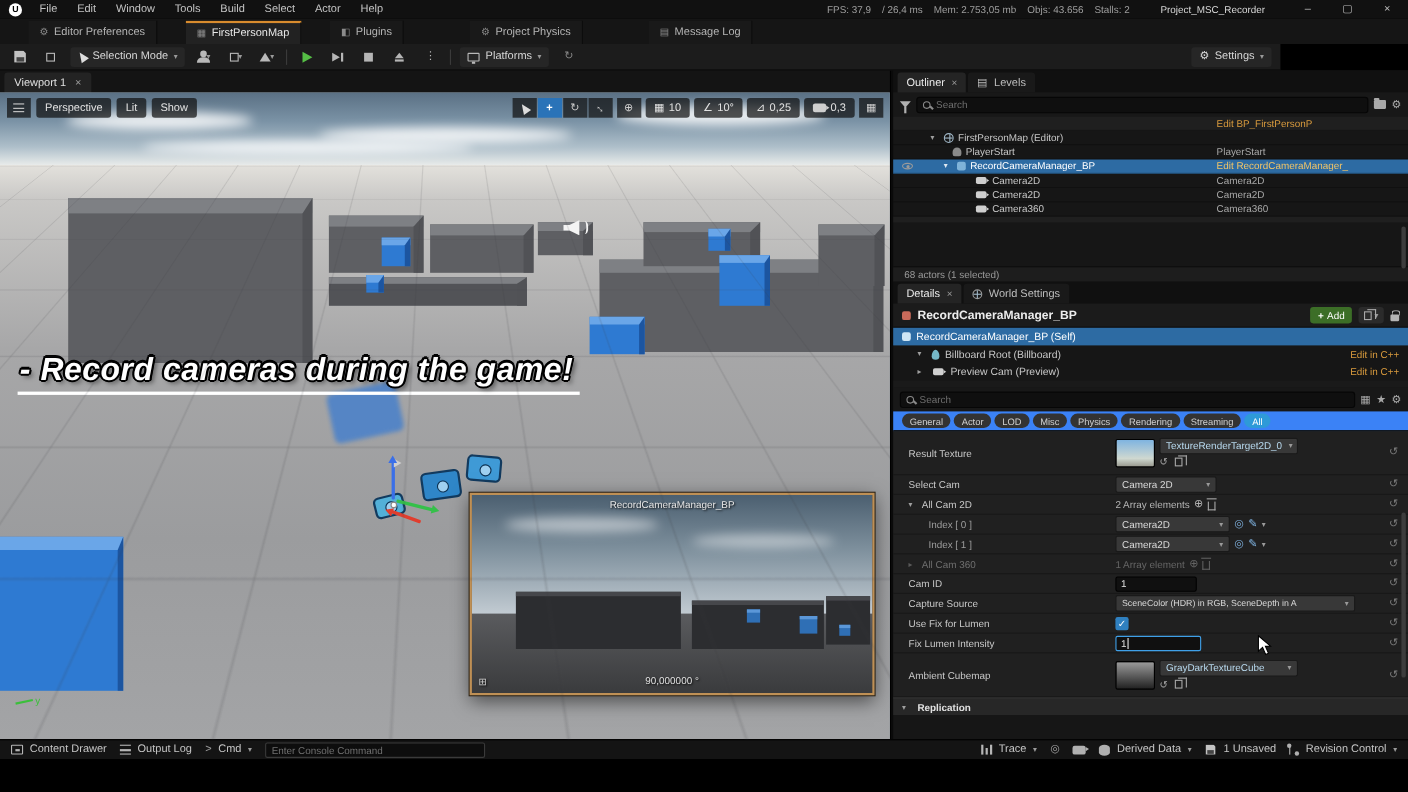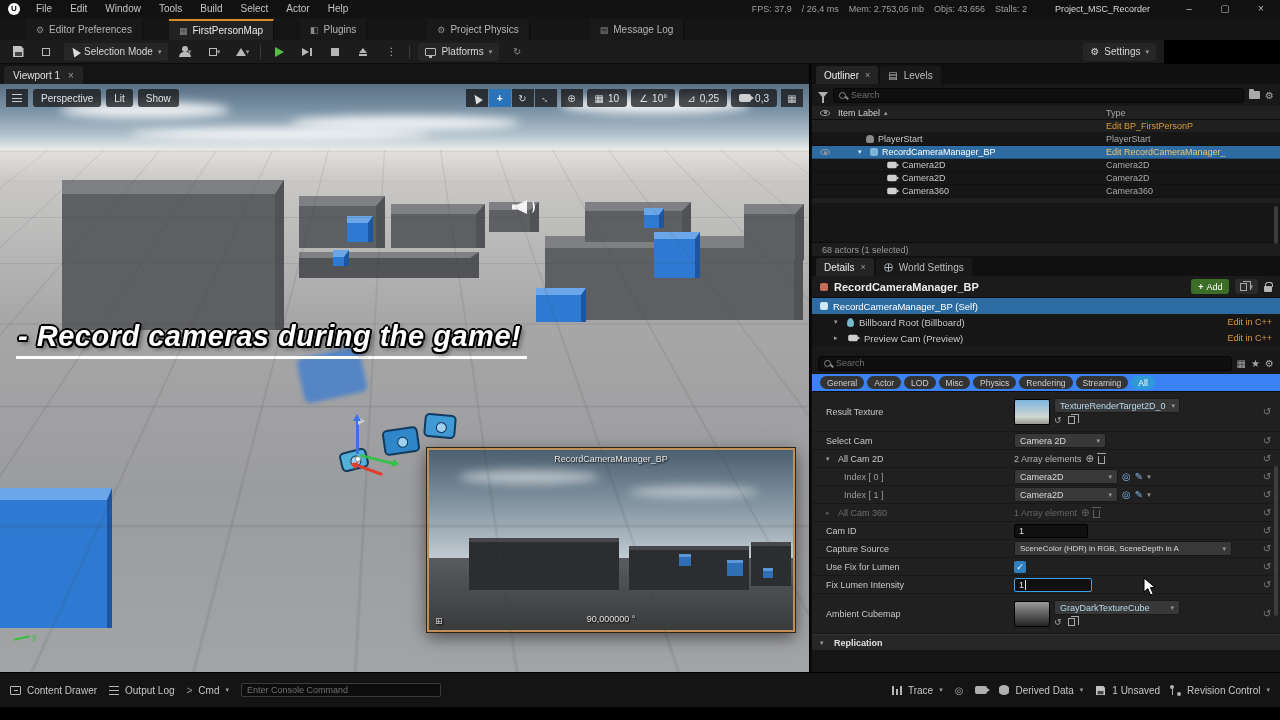--- a/index.html
+++ b/index.html
@@ -160,21 +160,21 @@
   .iconrow{display:flex;gap:6px;align-items:center;color:#a8a8a8;font-size:9px}
   .copyicon{width:7px;height:8px;border:1px solid #a8a8a8;position:relative;display:inline-block}
   .copyicon::after{content:'';position:absolute;left:2px;top:-3px;width:7px;height:8px;border:1px solid #a8a8a8;border-bottom:none;border-left:none}
   .trash{width:7px;height:8px;border:1px solid #a8a8a8;border-top:none;position:relative;display:inline-block;margin-top:2px}
   .trash::before{content:'';position:absolute;top:-3px;left:-2px;right:-2px;height:1.5px;background:#a8a8a8}
   .sqbtn{color:#7fb2e0;font-size:10px}
   .sechead{height:16px;display:flex;align-items:center;gap:6px;padding:0 8px;background:#272727;border-top:1px solid #333;font-size:9px;color:#e0e0e0;font-weight:bold}
   .arrdim{color:#b5b5b5;font-size:9px}
 
   
-  #statusbar{position:absolute;left:0;top:672px;width:1280px;height:35px;background:#141414;display:flex;align-items:center;gap:12px;padding:0 10px;font-size:10px;color:#c6c6c6;border-top:1px solid #000}
+  #statusbar{position:absolute;left:0;top:672px;width:1280px;height:18px;background:#141414;display:flex;align-items:center;gap:12px;padding:0 10px;font-size:10px;color:#c6c6c6;border-top:1px solid #000}
   .sbbtn{display:flex;align-items:center;gap:6px}
   .drawer{width:11px;height:9px;border:1px solid #b5b5b5;border-radius:1px;position:relative}
   .drawer::after{content:'';position:absolute;left:3px;top:3px;width:4px;height:1.5px;background:#b5b5b5}
   .loglines{width:10px;height:9px;border-top:1.5px solid #b5b5b5;border-bottom:1.5px solid #b5b5b5;position:relative}
   .loglines::after{content:'';position:absolute;left:0;right:0;top:3px;height:1.5px;background:#b5b5b5}
   .console{width:200px;height:14px;background:#0d0d0d;border:1px solid #3a3a3a;border-radius:2px;display:flex;align-items:center;padding:0 5px}
   .console input{flex:1;background:transparent;border:none;outline:none;color:#d0d0d0;font-size:9px;font-family:inherit}
   .console input::placeholder{color:#6f6f6f}
   .bars{width:10px;height:9px;border-left:2px solid #b5b5b5;position:relative}
   .bars::before{content:'';position:absolute;left:2px;bottom:0;width:2px;height:6px;background:#b5b5b5}
@@ -439,36 +439,35 @@
       </div>
       <div class="row" style="height:22px;gap:5px;padding:0 6px;background:#181818">
         <div class="funnel"></div>
         <div class="searchbox">
           <span class="mag"></span>
           <input placeholder="Search" style="">
         </div>
         <div class="folderico"></div>
         <span style="color:#a8a8a8">⚙</span>
       </div>
-      <div id="o-head">
-        <div class="ocell-eye">
-            <span class="eye"></span>
-          </div>
-        <div class="olabel">
-          <span>Item Label</span>
-          <span style="font-size:7px;color:#9a9a9a">▴</span>
-        </div>
-        <div class="otype">Type</div>
-      </div>
 
       <div>
         <div class="orow" style="background:#1f1f1f">
           <div class="ocell-eye"></div>
           <div class="olabel"></div>
           <div class="otype"><span class="link">Edit BP_FirstPersonP</span></div>
+        </div>
+        <div class="orow">
+          <div class="ocell-eye"></div>
+          <div class="olabel" style="padding-left:8px">
+            <span class="exp">▾</span>
+            <span class="globe"></span>
+            <span>FirstPersonMap (Editor)</span>
+          </div>
+          <div class="otype"></div>
         </div>
         <div class="orow">
           <div class="ocell-eye"></div>
           <div class="olabel" style="padding-left:28px">
             <span class="psico"></span>
             <span>PlayerStart</span>
           </div>
           <div class="otype">PlayerStart</div>
         </div>
         <div class="orow sel">

